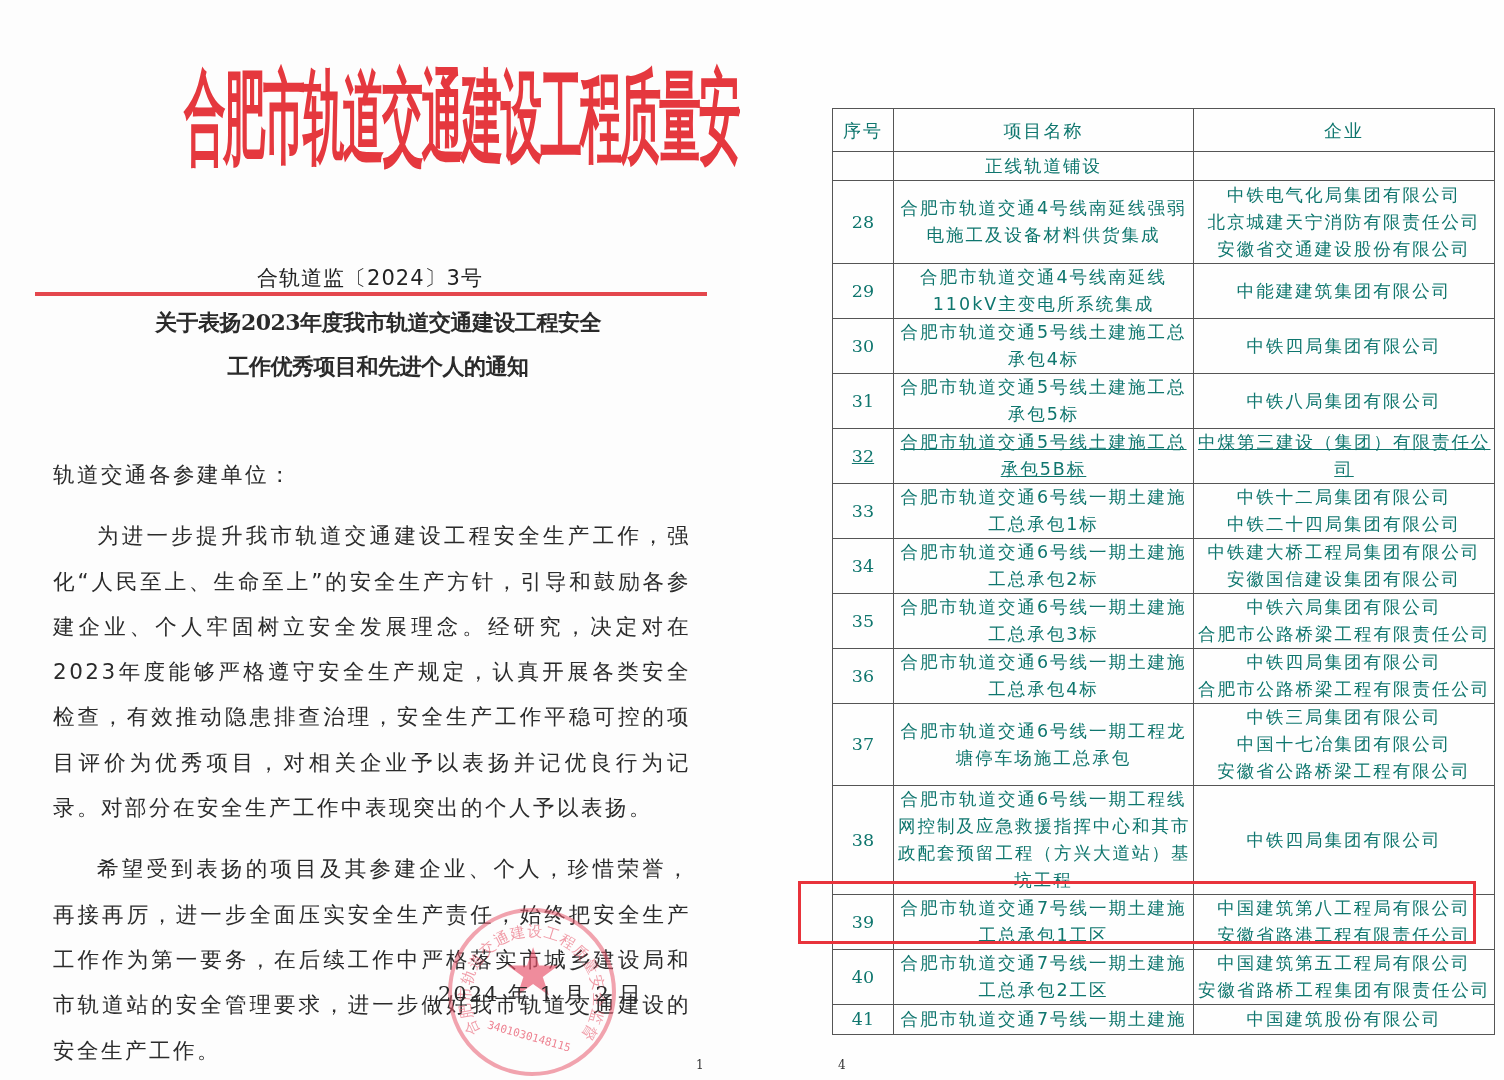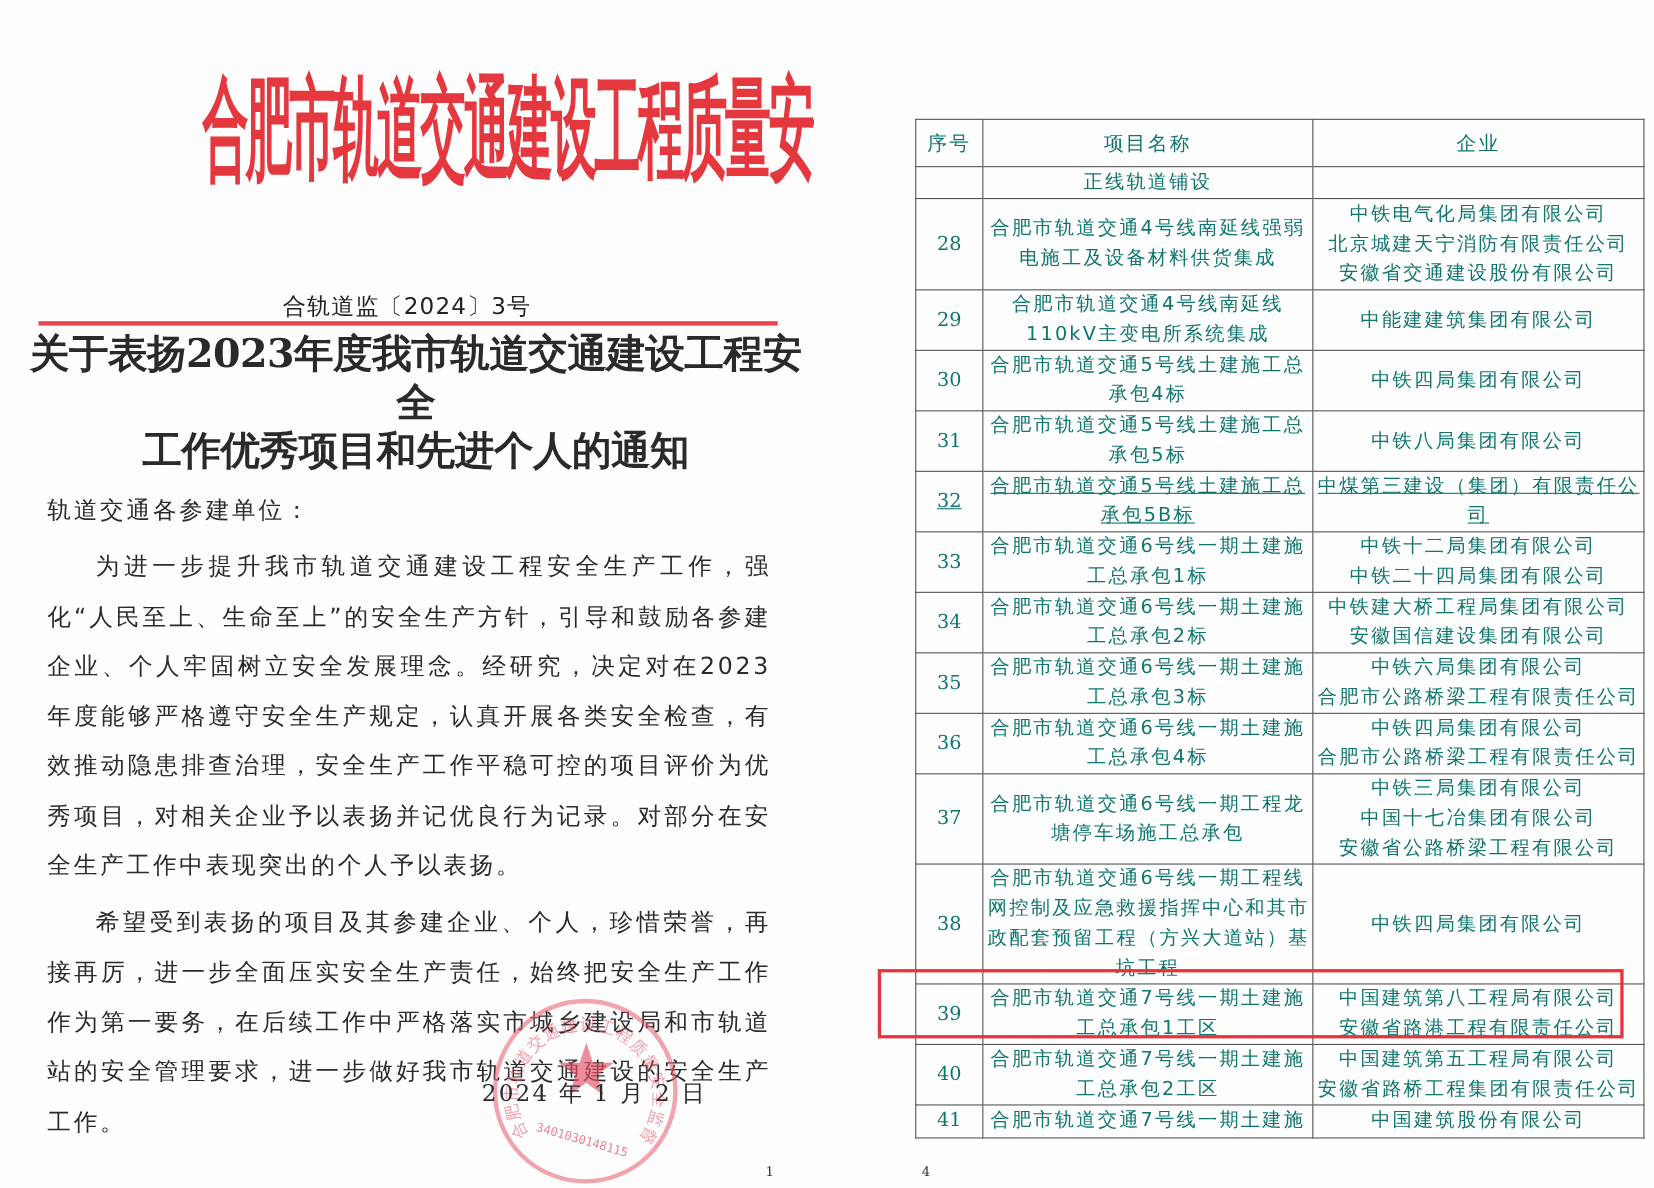--- a/index.html
+++ b/index.html
@@ -23,30 +23,30 @@
   .doc-number {
     position: absolute; left: 0; width: 740px; top: 264px; text-align: center;
     font-size: 21px; color: #222; letter-spacing: 1px;
     font-family: "DejaVu Sans", sans-serif;
   }
   .red-rule {
     position: absolute; left: 35px; top: 292px; width: 672px; height: 4px; background: #e4474d;
   }
   .doc-title {
     position: absolute; left: 0; width: 740px; top: 300px; text-align: center;
-    font-size: 36px; font-weight: bold; line-height: 44px; color: #2a2a2a;
+    font-size: 22px; font-weight: bold; line-height: 44px; color: #2a2a2a;
     font-family: "DejaVu Serif", serif; letter-spacing: -0.5px; padding-left: 16px;
   }
   .body-text {
     position: absolute; left: 37px; top: 436px; width: 670px;
     font-size: 21.5px; line-height: 45.3px; color: #2b2b2b;
     font-family: "DejaVu Sans", sans-serif; letter-spacing: 2.5px;
     text-align: justify;
   }
-  .body-text p { margin: 6px; }
+  .body-text p { margin: 16px; }
   .body-text .indent { text-indent: 44px; }
   .date {
     position: absolute; left: 438px; top: 980px; font-size: 21px; color: #2a2a2a;
     font-family: "DejaVu Serif", serif; letter-spacing: 2px;
   }
   .page-num-left {
     position: absolute; left: 696px; top: 1058px; font-size: 12px; color: #333;
   }
 
   

